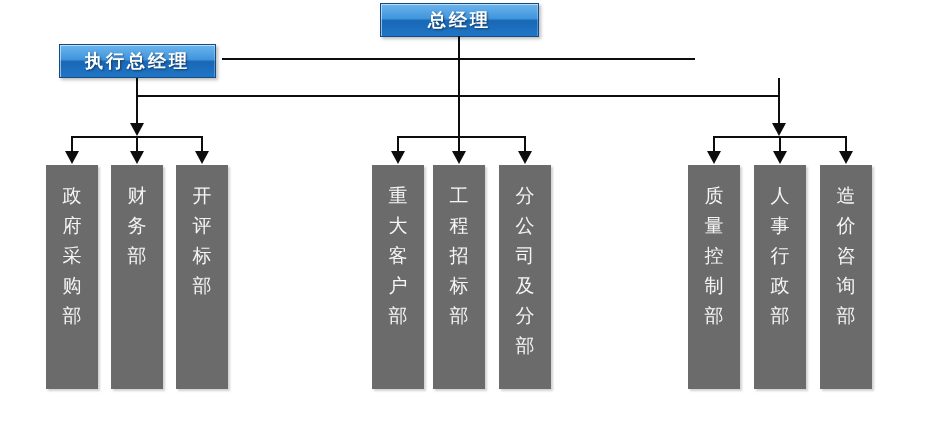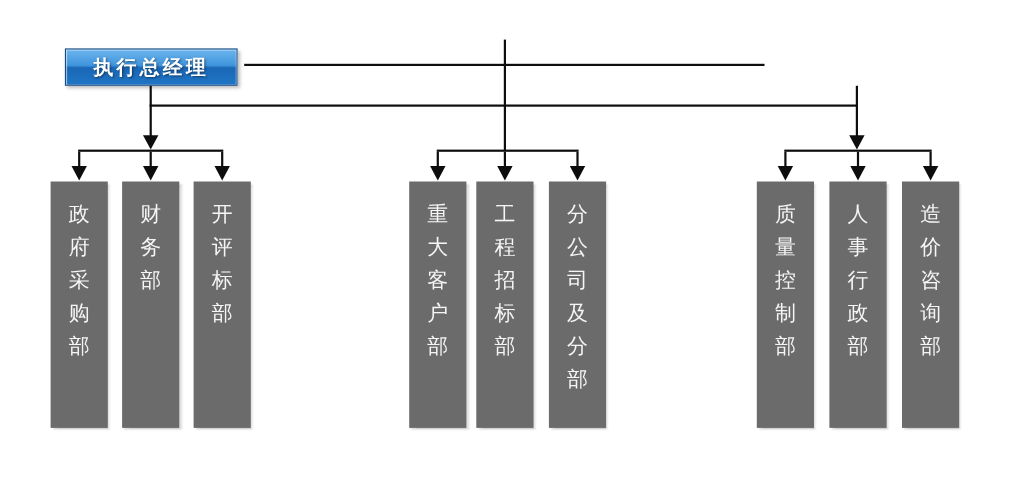--- a/index.html
+++ b/index.html
@@ -63,20 +63,23 @@
     border-left: 7px solid transparent;
     border-right: 7px solid transparent;
     border-top: 13px solid #0d0d0d;
   }
 </style>
 </head>
 <body>
 
 <div class="canvas">
 
+  <div class="exec exec-top">
+    <span>总经理</span>
+  </div>
   <div class="exec exec-left">
     <span>执行总经理</span>
   </div>
 
   <div class="vl" style="left:458px; top:36px; height:101px;"></div>
   <div class="hl" style="left:222px; top:58px; width:473px;"></div>
   <div class="hl" style="left:136px; top:95px; width:644px;"></div>
 
   <div class="vl" style="left:136px; top:78px; height:46px;"></div>
   <div class="arr" style="left:130px; top:123px;"></div>

